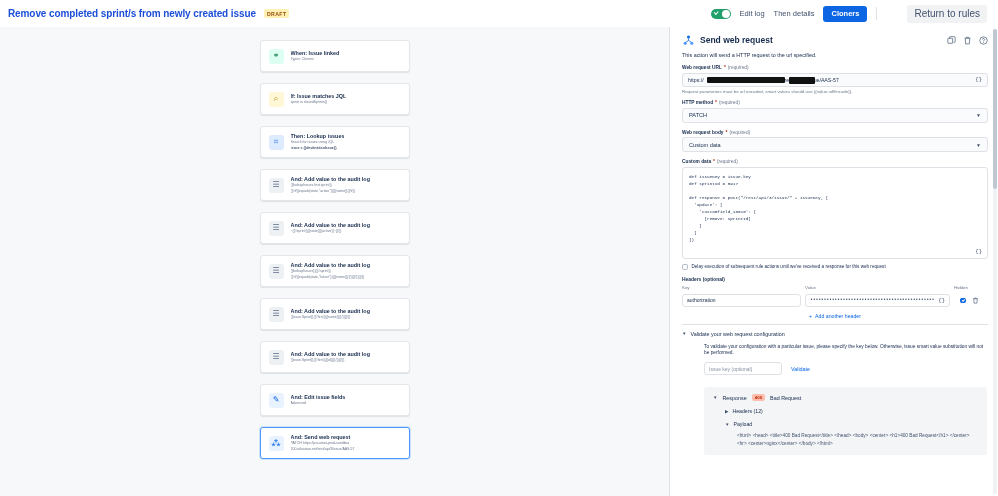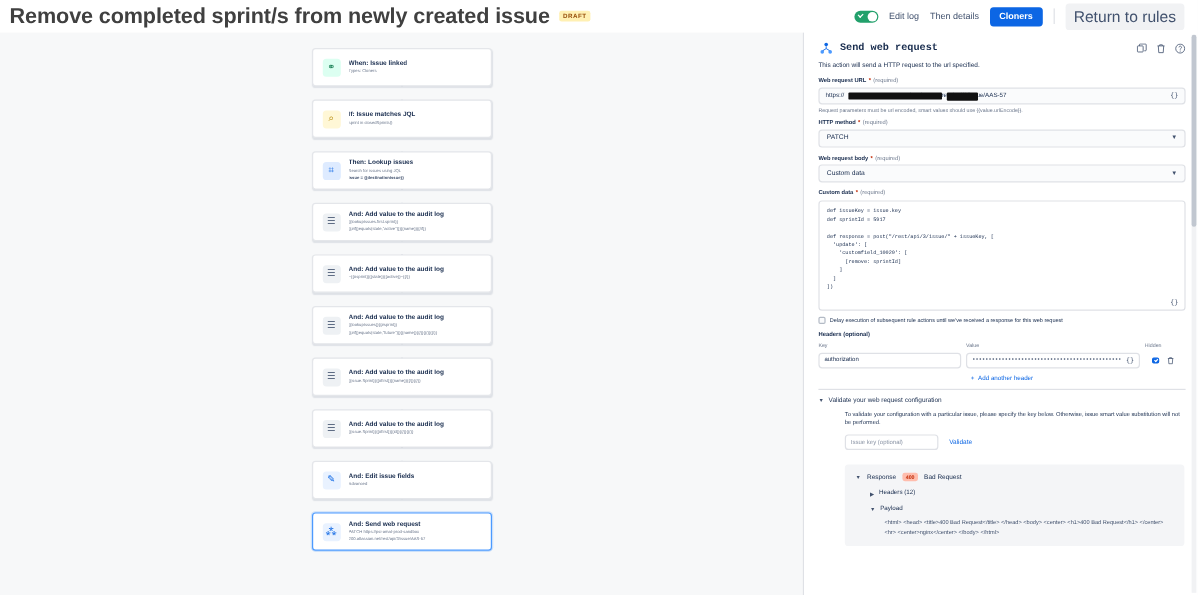--- a/index.html
+++ b/index.html
@@ -12,21 +12,21 @@
   }
   .app { position: relative; width: 998px; height: 496px; display: flex; }
 
   
   .topbar {
     position: absolute; top: 0; left: 0; width: 998px; height: 27px;
     display: flex; align-items: center; padding: 0 8px;
     background: #fff; z-index: 5;
   }
   .rule-title {
-    font-size: 18px; font-weight: 700; color: #404040;
+    font-size: 10px; font-weight: 700; color: #1d4ed8;
     letter-spacing: -0.1px; white-space: nowrap;
   }
   .draft-badge {
     margin-left: 8px; font-size: 5.2px; font-weight: 700; letter-spacing: .4px;
     color: #974f0c; background: #fff0b3; padding: 1.5px 3px; border-radius: 2px;
     text-transform: uppercase;
   }
   .topbar-right {
     margin-left: auto; display: flex; align-items: center; gap: 9px;
     padding-right: 3px;
@@ -45,23 +45,24 @@
     transform: rotate(-45deg);
   }
   .tb-link { font-size: 7.5px; color: #42526e; cursor: pointer; white-space: nowrap; }
   .btn-update {
     background: #0c66e4; color: #fff; font-size: 7.5px; font-weight: 600;
     padding: 3.5px 8px; border-radius: 3px; border: none; cursor: pointer;
     white-space: nowrap;
   }
   .tb-sep { width: 1px; height: 13px; background: #dfe1e6; }
   .btn-return {
-    background: #f1f2f4; color: #42526e; font-size: 13px;
+    background: #f1f2f4; color: #42526e; font-size: 10px;
     padding: 3.5px 7px; border-radius: 3px; border: none; cursor: pointer;
     white-space: nowrap;
+    margin-left: 21px;
   }
 
   
   .canvas {
     position: absolute; top: 27px; left: 0; width: 669px; height: 469px;
     background: #f7f8f9; overflow: hidden;
   }
   .chain { position: relative; padding-top: 13px; }
   .node-wrap { position: relative; display: flex; justify-content: center; }
   .connector {
@@ -97,21 +98,21 @@
     white-space: nowrap; overflow: hidden; text-overflow: ellipsis;
   }
   .card-sub.bold { font-weight: 700; color: #42526e; }
 
   
   .panel {
     position: absolute; top: 27px; left: 669px; width: 329px; height: 469px;
     background: #fff; border-left: 1px solid #dfe1e6;
     padding: 7px 10px 0 12px; overflow: hidden;
   }
-  .panel-head { display: flex; align-items: center; gap: 6px; margin-bottom: 6px; font-family: Liberation Mono, monospace; }
+  .panel-head { display: flex; align-items: center; gap: 6px; margin-bottom: 6px; }
   .panel-head-icon {
     width: 12px; height: 12px; display: flex; align-items: center; justify-content: center;
   }
   .panel-title { font-size: 8.5px; font-weight: 600; color: #172b4d; }
   .panel-actions { margin-left: auto; display: flex; align-items: center; gap: 7px; color: #42526e; }
   .panel-actions svg { display: block; cursor: pointer; }
   .panel-desc { font-size: 5.4px; color: #172b4d; margin-bottom: 7px; }
   .field-label {
     font-size: 4.8px; font-weight: 700; color: #172b4d; margin-bottom: 2.5px;
     display: flex; align-items: baseline; gap: 2px;

